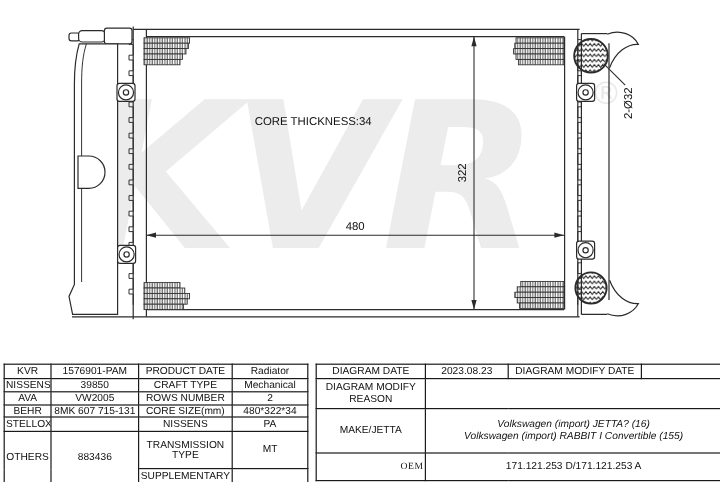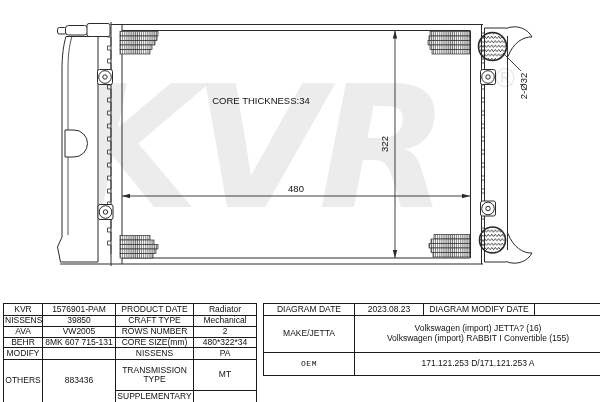--- a/index.html
+++ b/index.html
@@ -6,22 +6,22 @@
   #stage{position:relative;width:600px;height:402px;background:#fff;overflow:hidden;
          font-family:"Liberation Sans",sans-serif;color:#111;}
   #drawing{position:absolute;left:0;top:0;}
   table{border-collapse:collapse;table-layout:fixed;}
   td{border:1px solid #1a1a1a;font-size:8.5px;line-height:1.15;text-align:center;
      vertical-align:middle;padding:0 1px;overflow:hidden;color:#111;}
   #spec-table{position:absolute;left:3px;top:303px;width:253px;}
   #info-table{position:absolute;left:263px;top:303px;width:338px;}
   .h12{height:12px}.h10{height:10px}.h11{height:12px}.h31{height:31px}.h13{height:12px}
   .r12{height:12px}.r25{height:25px}.r37{height:37px}.r23{height:23px}
-  .oem-label{font-family:Liberation Mono, monospace;font-size:8px;letter-spacing:.5px;}
-  .mm{display:block;}
+  .oem-label{font-family:Liberation Serif, serif;font-size:8px;letter-spacing:.5px;text-align:right;}
+  .mm{display:block;font-style:italic;}
 </style>
 </head>
 <body>
 
 <div id="stage">
 
   <svg id="drawing" width="600" height="302" viewBox="0 0 600 302">
     <defs>
       <pattern id="finsP" width="2.1" height="4.5" patternUnits="userSpaceOnUse">
         <rect width="2.1" height="4.5" fill="#fff"></rect>
@@ -170,21 +170,21 @@
       <td>ROWS NUMBER</td>
       <td>2</td>
     </tr>
     <tr class="h10">
       <td>BEHR</td>
       <td>8MK 607 715-131</td>
       <td>CORE SIZE(mm)</td>
       <td>480*322*34</td>
     </tr>
     <tr class="h11">
-      <td>MODIFY</td>
+      <td>STELLOX</td>
       <td></td>
       <td>NISSENS</td>
       <td>PA</td>
     </tr>
     <tr class="h31">
       <td rowspan="2">OTHERS</td>
       <td rowspan="2">883436</td>
       <td>TRANSMISSION TYPE</td>
       <td>MT</td>
     </tr>
@@ -202,20 +202,24 @@
         <col style="width:111px">
         <col style="width:67px">
       </colgroup>
     <tbody>
         <tr class="r12">
       <td>DIAGRAM DATE</td>
       <td>2023.08.23</td>
       <td>DIAGRAM MODIFY DATE</td>
       <td></td>
     </tr>
+    <tr class="r25">
+      <td>DIAGRAM MODIFY REASON</td>
+      <td colspan="3"></td>
+    </tr>
     <tr class="r37">
       <td>MAKE/JETTA</td>
       <td colspan="3">
         <span class="mm">Volkswagen (import) JETTA? (16)</span>
         <span class="mm">Volkswagen (import) RABBIT I Convertible (155)</span>
       </td>
     </tr>
     <tr class="r23">
       <td class="oem-label">OEM</td>
       <td colspan="3">171.121.253 D/171.121.253 A</td>

